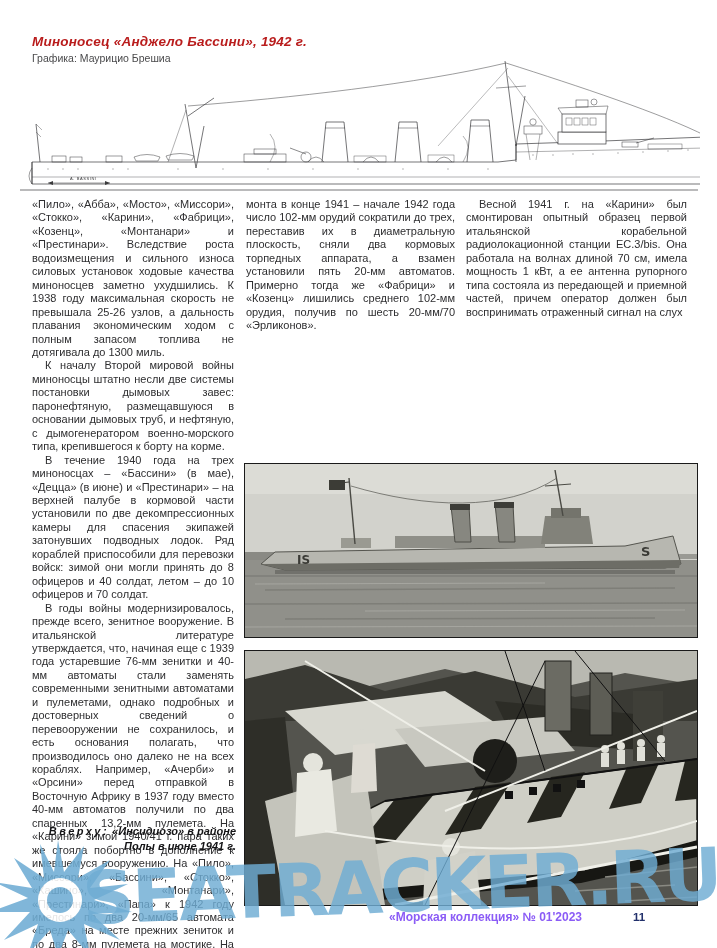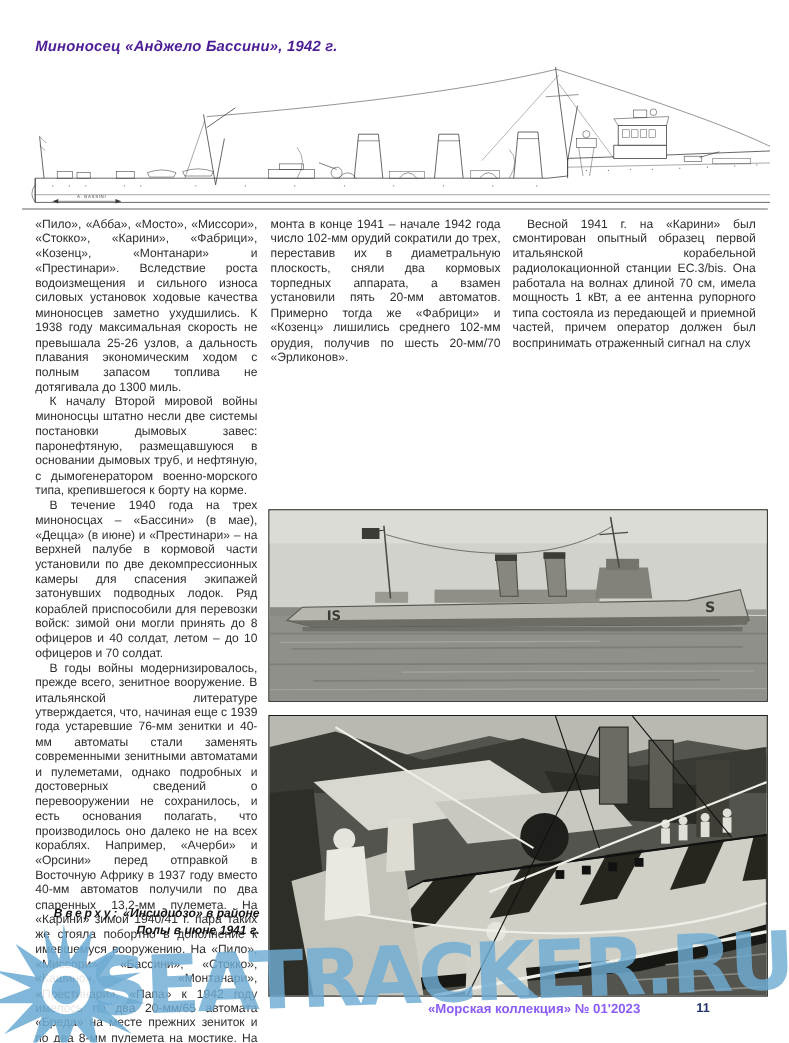--- a/index.html
+++ b/index.html
@@ -2,21 +2,21 @@
 <html><head>
 <meta charset="utf-8">
 <style>
   html,body{margin:0;padding:0;background:#ffffff;}
   #page{
     position:relative;width:717px;height:948px;background:#ffffff;
     font-family:"Liberation Sans","DejaVu Sans",sans-serif;overflow:hidden;
   }
   
   .hdr{position:absolute;left:32px;top:34px;width:420px;}
-  .hdr .title{font-size:13.5px;font-weight:bold;font-style:italic;color:#4c1d95;letter-spacing:.2px;}
+  .hdr .title{font-size:13.5px;font-weight:bold;font-style:italic;color:#b91c1c;letter-spacing:.2px;}
   .hdr .credit{font-size:10.5px;color:#4a4a4c;margin-top:3px;}
   
   .draw{position:absolute;left:18px;top:56px;width:682px;height:140px;}
   
   .col{position:absolute;top:198px;font-size:11px;line-height:13.45px;color:#2e2e30;text-align:justify;}
   .col p{margin:0;}
   .col p.ind{text-indent:13px;}
   #col1{left:32px;width:202px;}
   #col2{left:246px;width:209px;}
   #col3{left:466px;width:221px;}
@@ -43,20 +43,21 @@
   }
   .wm-sun{position:absolute;left:-12px;top:836px;opacity:.88;}
 </style>
 </head>
 <body>
 
 <div id="page">
 
   <div class="hdr">
     <div class="title">Миноносец «Анджело Бассини», 1942 г.</div>
+    <div class="credit">Графика: Маурицио Брешиа</div>
   </div>
 
   <div class="draw">
     <svg width="682" height="140" viewBox="0 0 682 140">
       <g stroke="#3a3a3c" stroke-width="0.7" fill="none">
 
         <line x1="2" y1="134" x2="680" y2="134"></line>
 
         <path d="M14,106 L480,106 L498,104 L498,88 L560,86 L688,81 L693,95 L696,128 L14,128 Z" fill="#ffffff"></path>
         <line x1="14" y1="106" x2="14" y2="128"></line>

